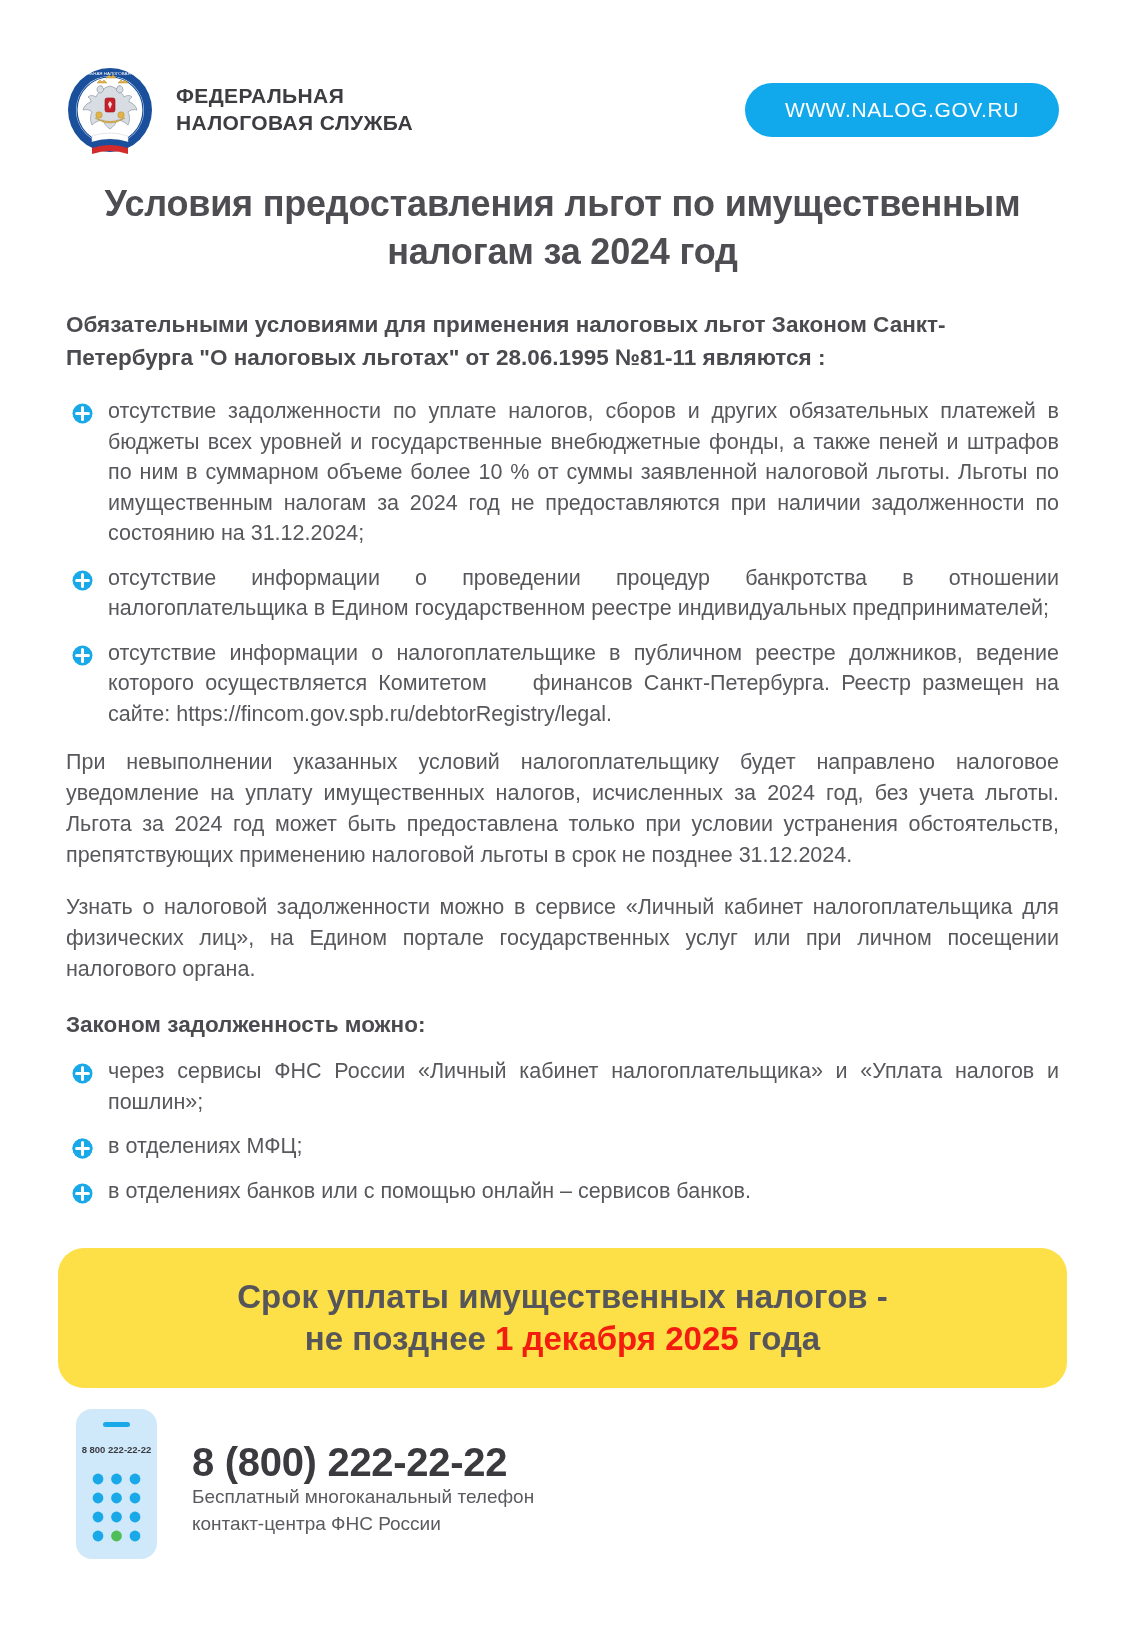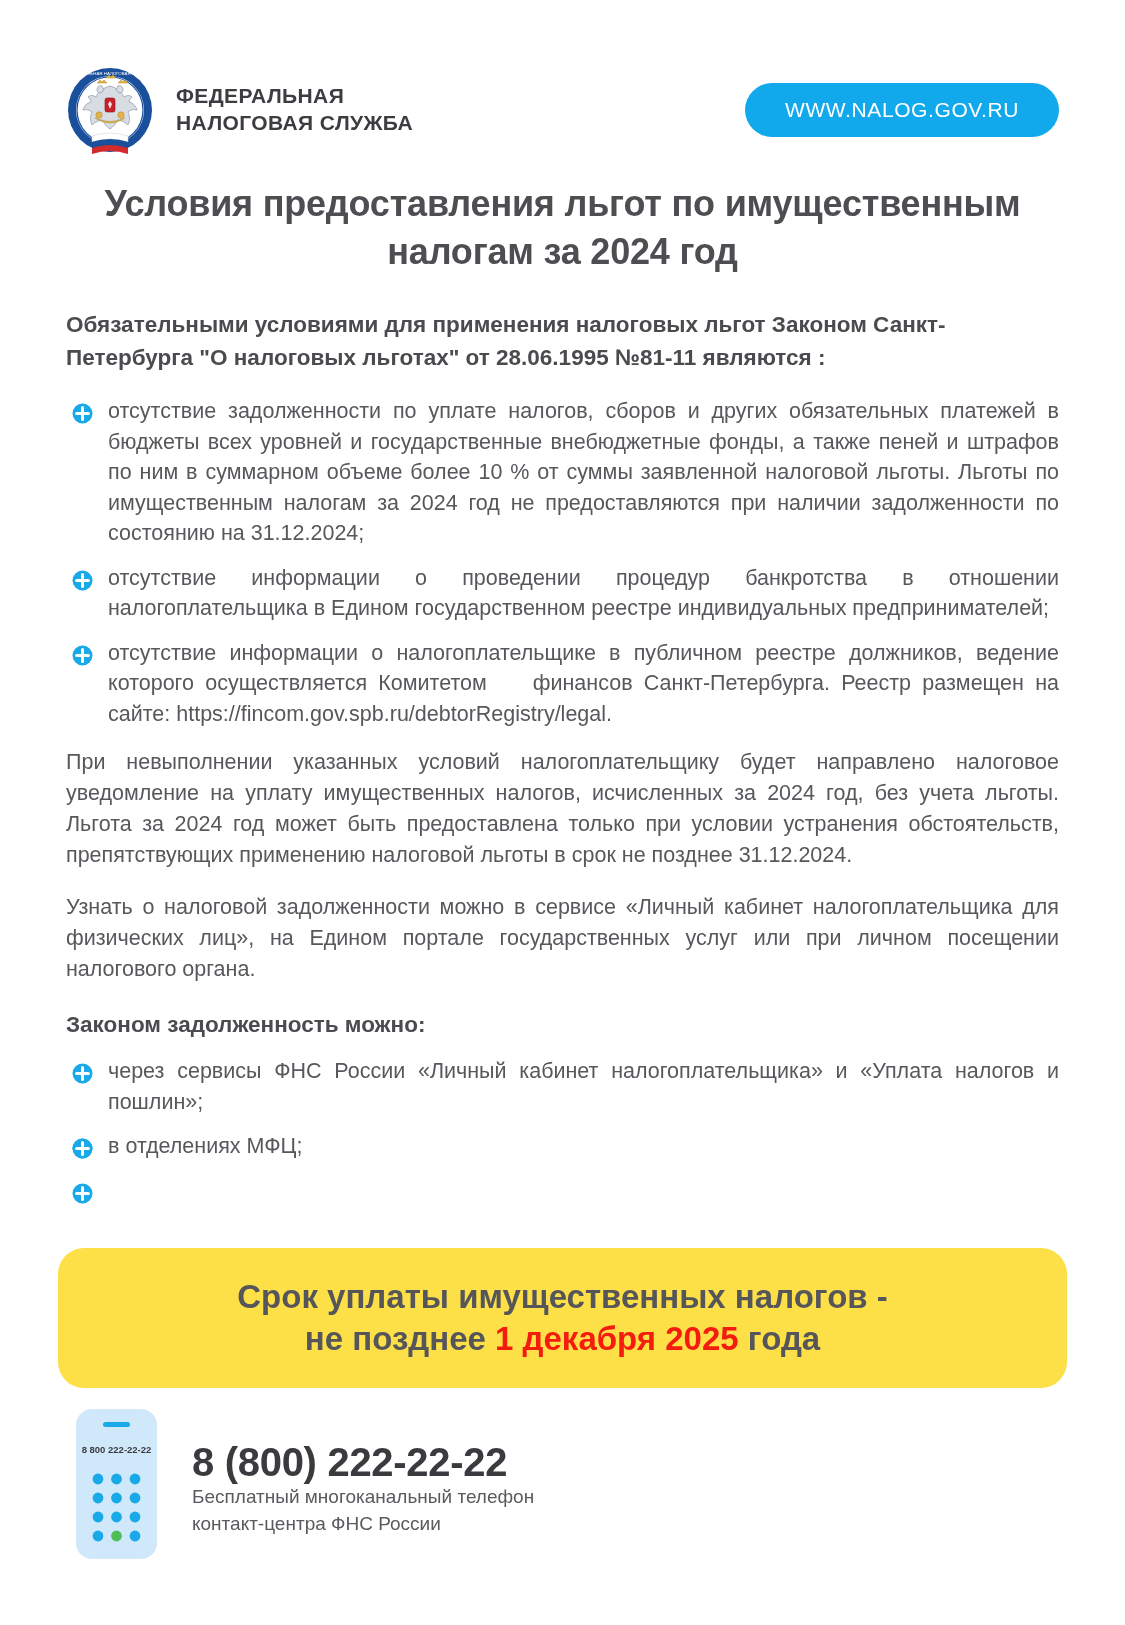--- a/index.html
+++ b/index.html
@@ -320,20 +320,21 @@
         </span>
         <span>в отделениях МФЦ;</span>
       </li>
       <li>
         <span class="bullet-icon">
           <svg width="21" height="21" viewBox="0 0 21 21" xmlns="http://www.w3.org/2000/svg">
             <circle cx="10.5" cy="10.5" r="10" fill="#19a9e8"></circle>
             <path d="M10.5 4.6 v11.8 M4.6 10.5 h11.8" stroke="#ffffff" stroke-width="3" stroke-linecap="round"></path>
           </svg>
         </span>
+        <span>в отделениях банков или с помощью онлайн – сервисов банков.</span>
       </li>
     </ul>
   </div>
 
   <div class="deadline">
     <div class="deadline-line">Срок уплаты имущественных налогов -</div>
     <div class="deadline-line">
       <span>не позднее </span><span class="red">1 декабря 2025</span><span> года</span>
     </div>
   </div>

